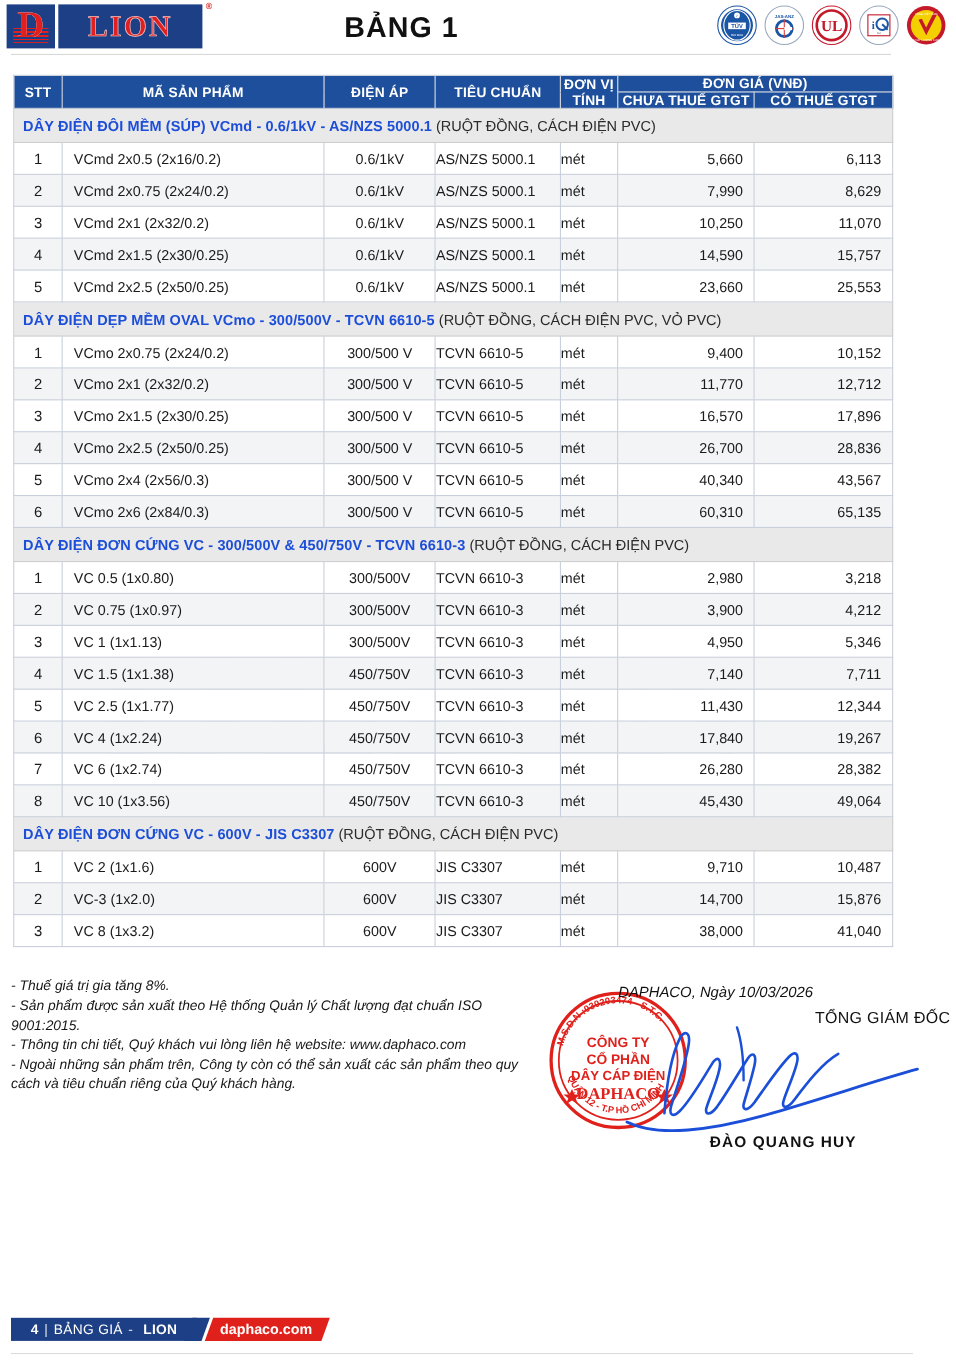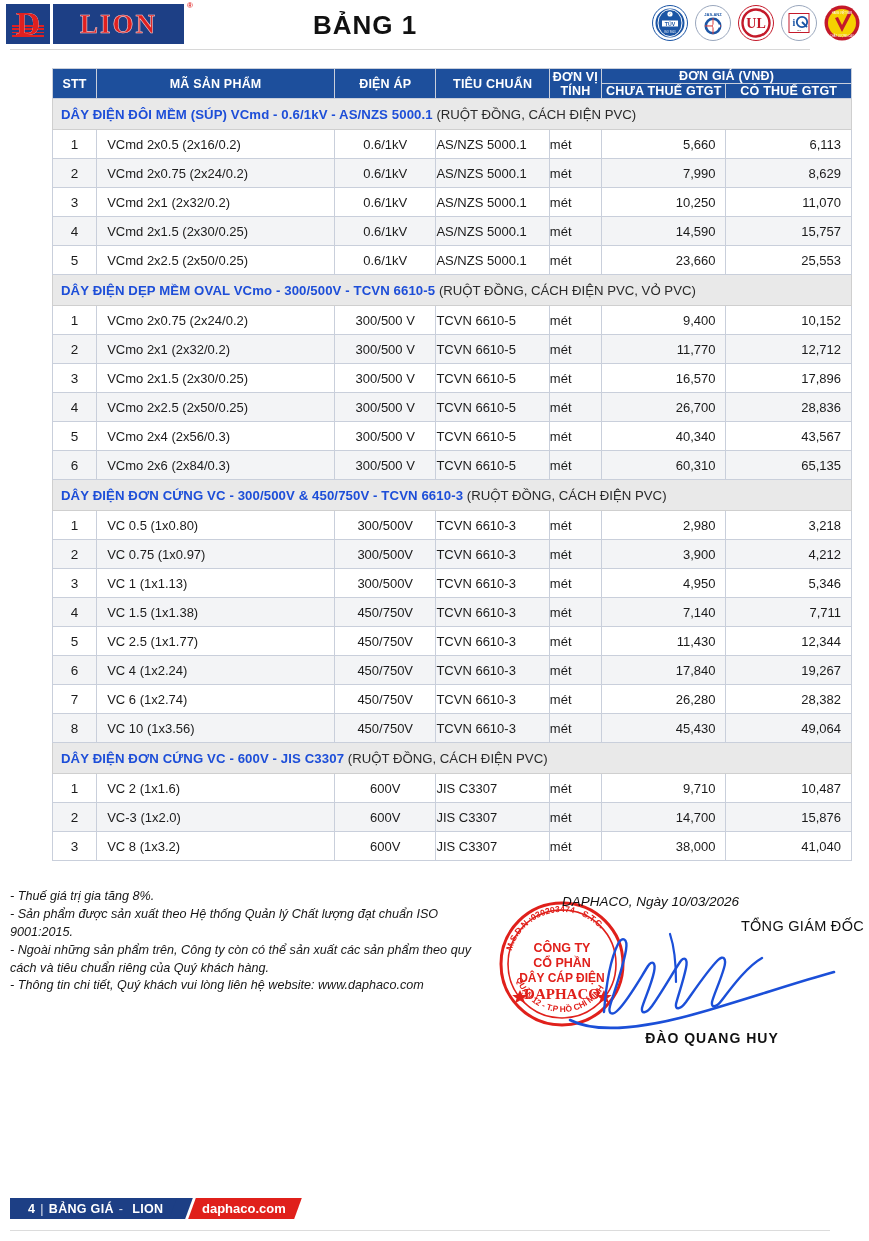--- a/index.html
+++ b/index.html
@@ -72,21 +72,20 @@
     position:absolute;left:10px;top:49px;width:800px;height:1px;background:#d8d8d8;
   }
 
   
   .price-table{
     position:absolute;left:12px;top:68px;
     width:800px;
     border-collapse:collapse;
     table-layout:fixed;
     font-size:12.5px;
-    margin-left:40px;
   }
   .price-table th,.price-table td{
     border:1px solid #c9cfdb;
     padding:0;
   }
   thead th{
     background:#1d4f9c;
     color:#ffffff;
     font-weight:bold;
     font-size:12.5px;
@@ -209,21 +208,21 @@
   .fb-left{
     background:#1d3f85;color:#fff;
     font-size:12.5px;font-weight:bold;
     display:flex;align-items:center;
     padding:0 18px 0 18px;
     letter-spacing:0.3px;
     position:relative;
   }
   .fb-left .pnum{font-weight:bold;}
   .fb-left .sep{margin:0 5px;font-weight:normal;opacity:.85;}
-  .fb-left .lbl{font-weight:bold;text-align:center;}
+  .fb-left .lbl{font-weight:normal;text-align:center;}
   .fb-left .brand{font-weight:bold;margin-left:4px;}
   .fb-skew{
     width:16px;background:#1d3f85;
     transform:skewX(-20deg);margin-left:-8px;
   }
   .fb-right{
     background:#e0201b;color:#fff;
     font-size:13px;font-weight:bold;
     display:flex;align-items:center;
     padding:0 12px 0 10px;
@@ -549,22 +548,22 @@
         <td class="c-unit">mét</td>
         <td class="c-price">38,000</td>
         <td class="c-price">41,040</td>
       </tr>
     </tbody>
 </table>
 
 <div class="notes" id="notes-block">
     <div>- Thuế giá trị gia tăng 8%.</div>
     <div>- Sản phẩm được sản xuất theo Hệ thống Quản lý Chất lượng đạt chuẩn ISO 9001:2015.</div>
+    <div>- Thông tin chi tiết, Quý khách vui lòng liên hệ website: www.daphaco.com</div>
     <div>- Ngoài những sản phẩm trên, Công ty còn có thể sản xuất các sản phẩm theo quy cách và tiêu chuẩn riêng của Quý khách hàng.</div>
-    <div>- Thông tin chi tiết, Quý khách vui lòng liên hệ website: www.daphaco.com</div>
   </div>
 
 <div class="sign-block">
 
   <div class="stamp">
     <svg width="132" height="132" viewBox="0 0 132 132">
       <circle cx="66" cy="66" r="61" fill="none" stroke="#e0201b" stroke-width="3"></circle>
       <circle cx="66" cy="66" r="54" fill="none" stroke="#e0201b" stroke-width="1.6"></circle>
       <path id="arcTop" d="M 14 66 A 52 52 0 0 1 118 66" fill="none"></path>
       <path id="arcBot" d="M 18 66 A 48 48 0 0 0 114 66" fill="none"></path>

